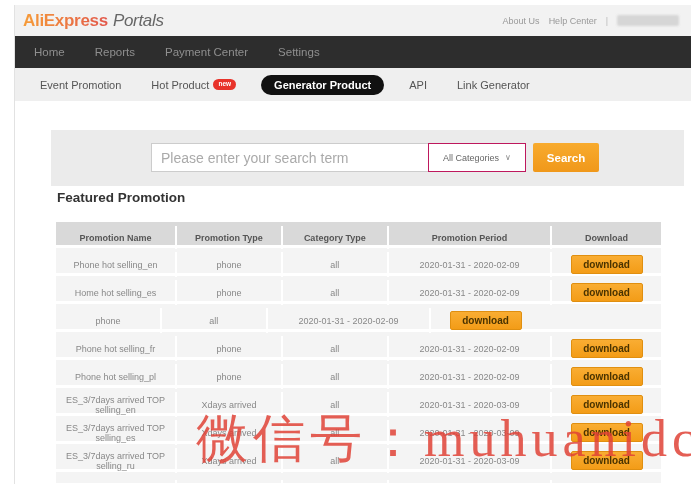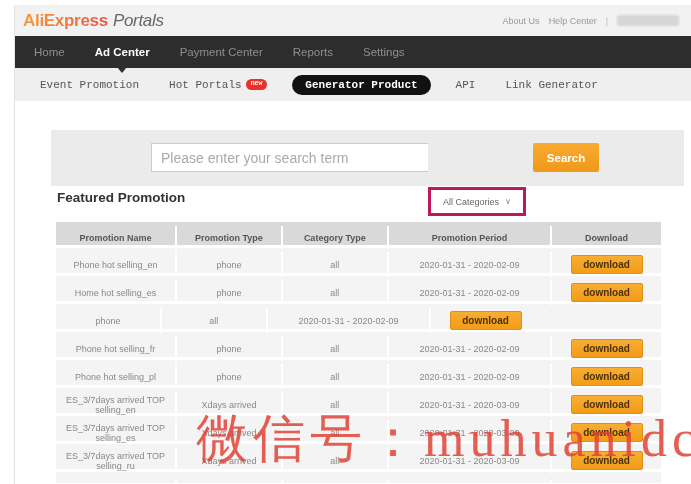--- a/index.html
+++ b/index.html
@@ -29,37 +29,37 @@
               align-items:center; position:relative; cursor:pointer; }
   .nav-item.active { color:#fff; font-weight:bold; }
   .nav-item.active::after { content:""; position:absolute; left:50%; bottom:-5px;
               transform:translateX(-50%); border:5px solid transparent;
               border-top:6px solid #2d2d2d; border-bottom:none; }
 
   
   .subnav { height:33px; background:#efefef; display:flex; align-items:center;
             padding-left:10px; }
   .subnav-item { font-size:11px; color:#555; padding:0 15px; display:flex;
-                 align-items:center; gap:4px; cursor:pointer; white-space:nowrap;font-family:Liberation Mono, monospace; }
+                 align-items:center; gap:4px; cursor:pointer; white-space:nowrap; }
   .subnav-item.active-pill { background:#111; color:#fff; font-weight:bold;
                  border-radius:12px; padding:4px 13px; margin:0 10px; }
   .badge-new { background:#e8332a; color:#fff; font-size:6.5px; font-weight:bold;
                padding:2px 5px; border-radius:7px; line-height:1; }
 
   
   .search-panel { position:absolute; left:36px; right:7px; top:125px; height:56px;
                   background:#ebebeb; }
   .search-row { position:absolute; left:100px; top:13px; height:29px; display:flex; }
   .search-input { width:277px; height:29px; border:1px solid #ccc; border-right:none;
                   padding:0 9px; font-size:14px; color:#333; outline:none;
                   font-family:"Liberation Sans", sans-serif; }
   .search-input::placeholder { color:#aaa; }
-  .category-select { width:98px; height:29px; background:#fff; border:3px solid #be185d;
+  .category-select { width:98px; height:29px; background:#fff; border:1px solid #be185d;
                   display:flex; align-items:center; justify-content:center; gap:6px;
-                  font-size:9px; color:#666; cursor:pointer;margin-top:44px; }
+                  font-size:9px; color:#666; cursor:pointer; }
   .caret { font-size:8px; color:#888; }
   .search-btn { width:66px; height:29px; margin-left:7px; border:none; cursor:pointer;
                 background:linear-gradient(#f8ab2e,#f0981a); color:#fff;
                 font-weight:bold; font-size:11.5px; border-radius:2px;
                 font-family:"Liberation Sans", sans-serif; }
 
   
   .section-title { position:absolute; left:42px; top:185px; font-size:13.5px;
                    font-weight:bold; color:#333; }
 
@@ -102,30 +102,29 @@
     <div class="top-links">
       <span>About Us</span>
       <span>Help Center</span>
       <span class="divider">|</span>
       <span class="redacted"></span>
     </div>
   </div>
 
   <div class="navbar">
     <div class="nav-item">Home</div>
-    <div class="nav-item active">Ad Center</div>
+    <div class="nav-item">Reports</div>
     <div class="nav-item">Payment Center</div>
-    <div class="nav-item">Reports</div>
     <div class="nav-item">Settings</div>
   </div>
 
   <div class="subnav">
     <div class="subnav-item">Event Promotion</div>
     <div class="subnav-item">
-      <span>Hot Portals</span>
+      <span>Hot Product</span>
       <span class="badge-new">new</span>
     </div>
     <div class="subnav-item active-pill">Generator Product</div>
     <div class="subnav-item">API</div>
     <div class="subnav-item">Link Generator</div>
   </div>
 
   <div class="search-panel">
     <div class="search-row">
       <input class="search-input" type="text" placeholder="Please enter your search term" style="">

